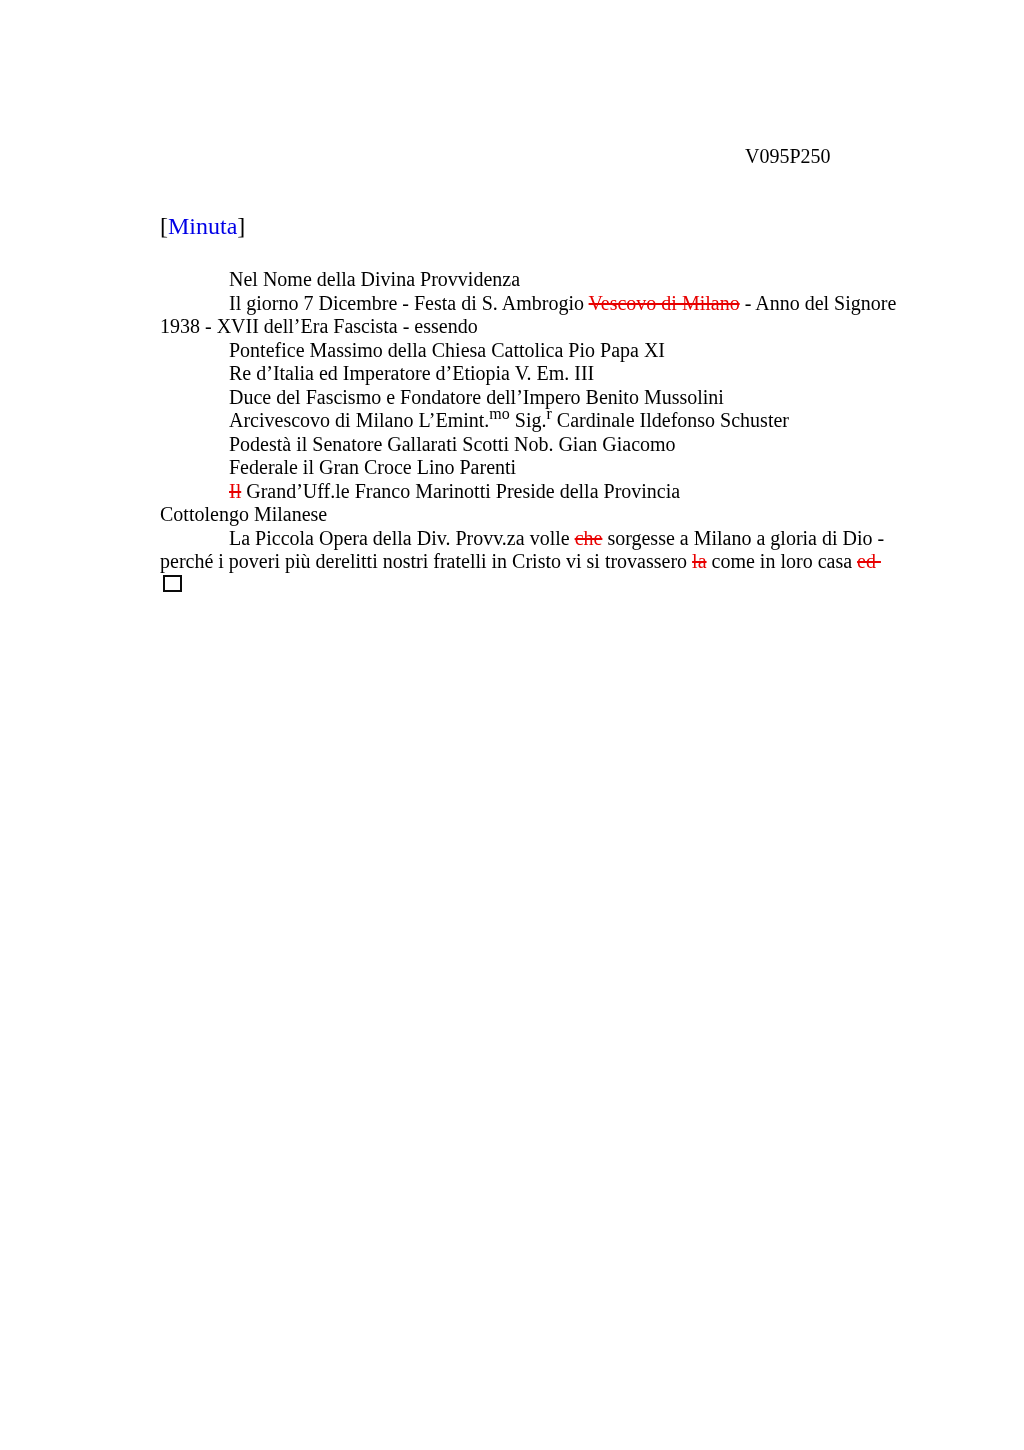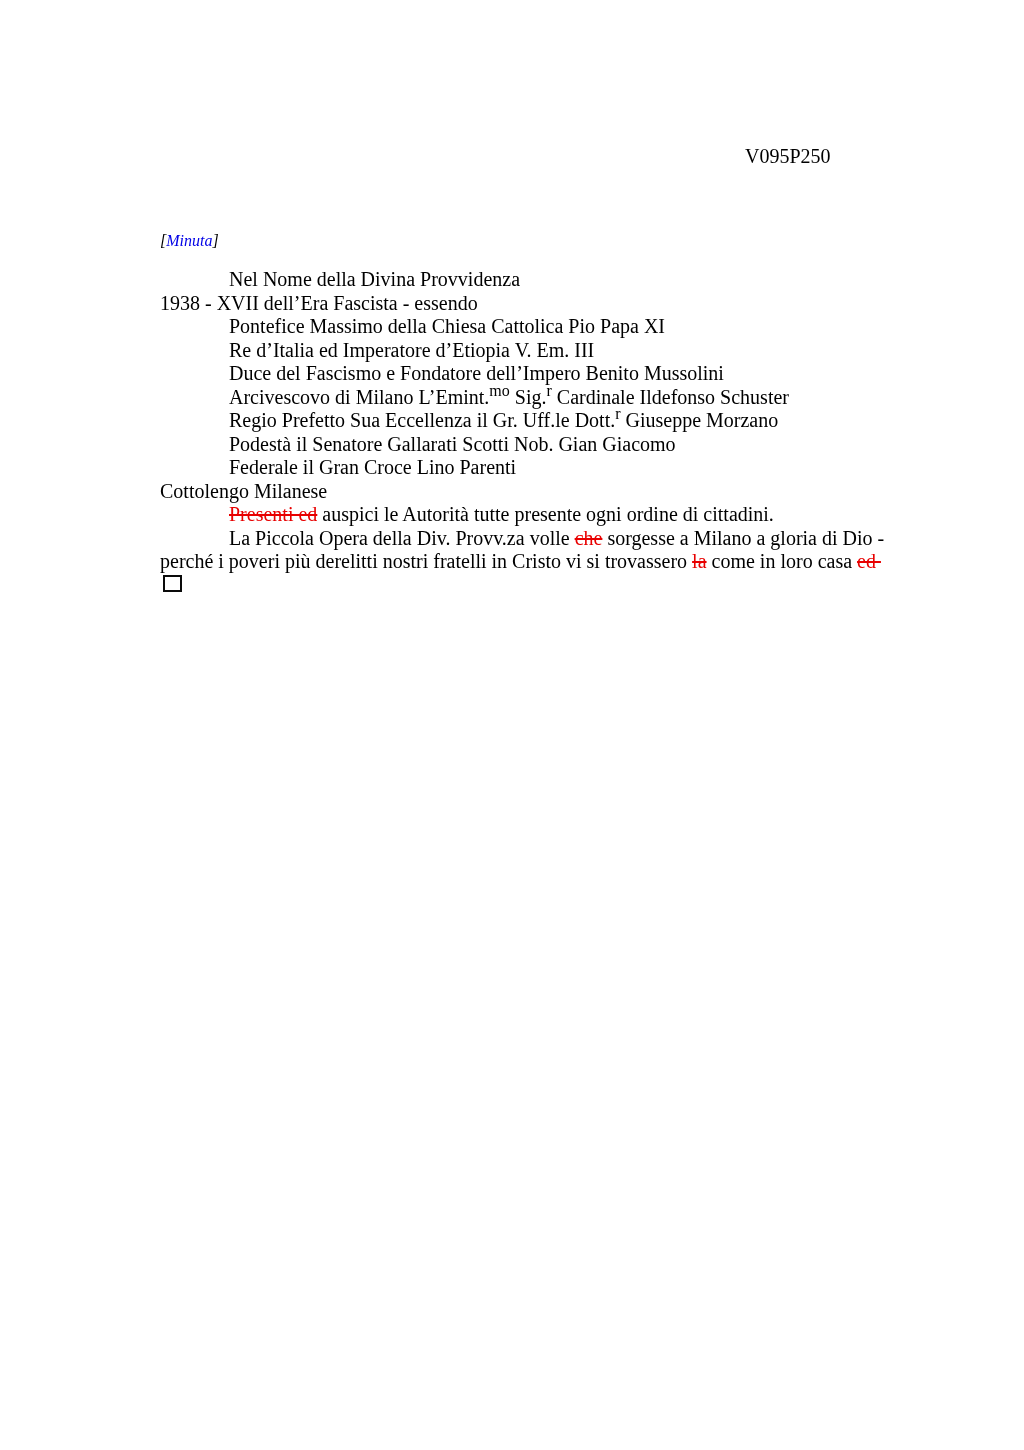--- a/index.html
+++ b/index.html
@@ -15,24 +15,23 @@
     position: absolute; left: 0; top: 0;
     width: 1024px; height: 1388px;
     background: var(--page-bg, #ffffff);
   }
   .header-code {
     position: absolute; left: 745px; top: 145px;
     font-size: 20px; line-height: 23.5px;
     white-space: pre;
   }
   .minuta {
-    position: absolute; left: 160px; top: 229px;
-    font-size: 16px; line-height: 23.5px;
+    position: absolute; left: 160px; top: 215px;
+    font-size: 24px; line-height: 23.5px;
     white-space: pre;
-    font-style: italic;
   }
   .minuta .link {
     color: var(--link-blue, #0000e6);
     text-decoration: none;
     cursor: pointer;
   }
   .doc-body {
     position: absolute; left: 160px; top: 268px;
     width: 810px;
     font-size: 20px; line-height: 23.5px; font-family: Liberation Serif, serif;
@@ -63,28 +62,28 @@
 <body>
 
 <div class="page">
 
   <div class="header-code">V095P250</div>
 
   <div class="minuta"><span>[</span><a class="link">Minuta</a><span>]</span></div>
 
   <div class="doc-body" id="doc-body">
       <div class="line indent"><span class="seg">Nel Nome della Divina Provvidenza</span></div>
+      <div class="line indent"><span class="seg">Il giorno 7 Dicembre - Festa di S. Ambrogio </span><span class="seg strike">Vescovo di Milano</span><span class="seg"> - Anno del Signore</span></div>
       <div class="line"><span class="seg">1938 - XVII dell’Era Fascista - essendo</span></div>
       <div class="line indent"><span class="seg">Pontefice Massimo della Chiesa Cattolica Pio Papa XI</span></div>
       <div class="line indent"><span class="seg">Re d’Italia ed Imperatore d’Etiopia V. Em. III</span></div>
       <div class="line indent"><span class="seg">Duce del Fascismo e Fondatore dell’Impero Benito Mussolini</span></div>
       <div class="line indent"><span class="seg">Arcivescovo di Milano L’Emint.</span><sup class="ss">mo</sup><span class="seg"> Sig.</span><sup class="ss">r</sup><span class="seg"> Cardinale Ildefonso Schuster</span></div>
-      <div class="line indent"><span class="seg">Regio Prefetto Sua Eccellenza il Gr. Uff.le Dott.</span><sup class="ss">r</sup><span class="seg"> Giuseppe Morzano</span></div>
       <div class="line indent"><span class="seg">Podestà il Senatore Gallarati Scotti Nob. Gian Giacomo</span></div>
       <div class="line indent"><span class="seg">Federale il Gran Croce Lino Parenti</span></div>
+      <div class="line indent"><span class="seg strike">Il</span><span class="seg"> Grand’Uff.le Franco Marinotti Preside della Provincia</span></div>
       <div class="line"><span class="seg">Cottolengo Milanese</span></div>
-      <div class="line indent"><span class="seg strike">Presenti ed</span><span class="seg"> auspici le Autorità tutte presente ogni ordine di cittadini.</span></div>
       <div class="line indent"><span class="seg">La Piccola Opera della Div. Provv.za volle </span><span class="seg strike">che</span><span class="seg"> sorgesse a Milano a gloria di Dio -</span></div>
       <div class="line"><span class="seg">perché i poveri più derelitti nostri fratelli in Cristo vi si trovassero </span><span class="seg strike">la</span><span class="seg"> come in loro casa </span><span class="seg strike">ed&nbsp;</span></div>
       <div class="line"><span class="box-glyph"></span></div>
     </div>
 
 </div>
 
 </body></html>

